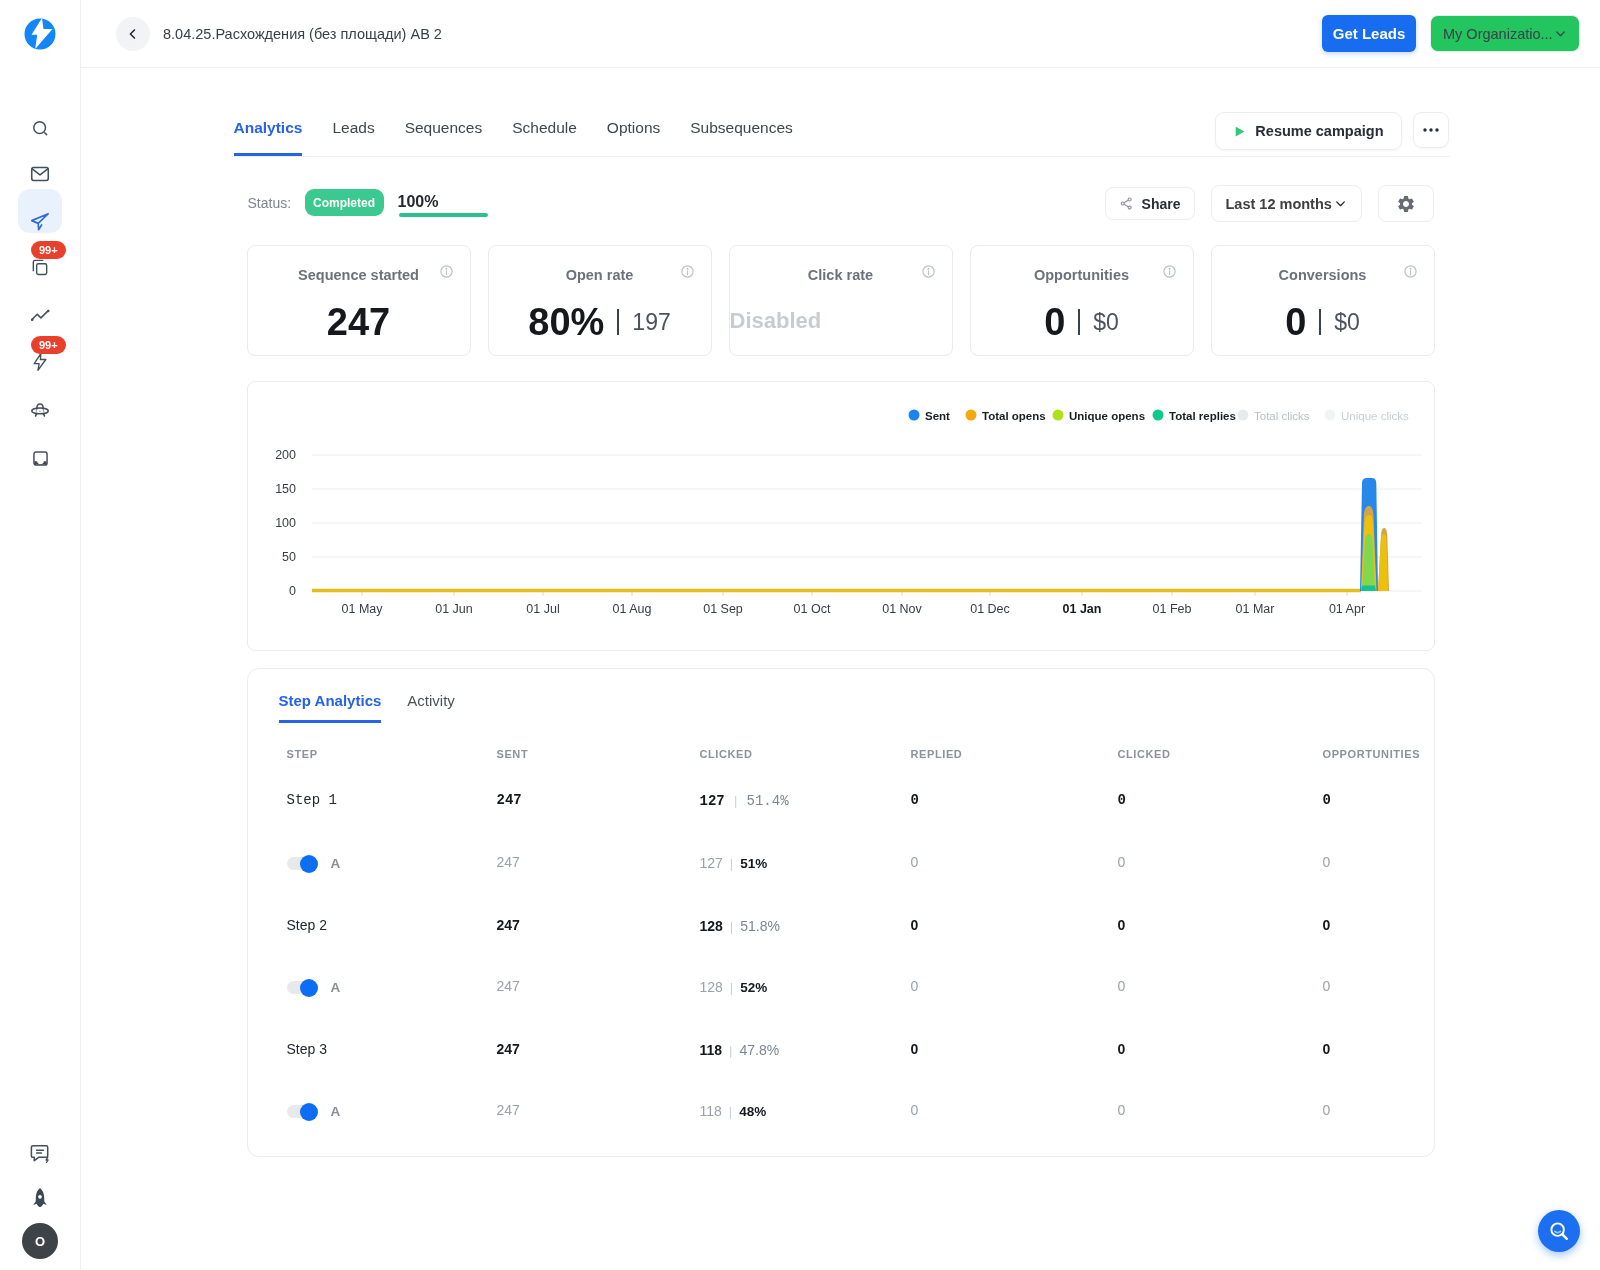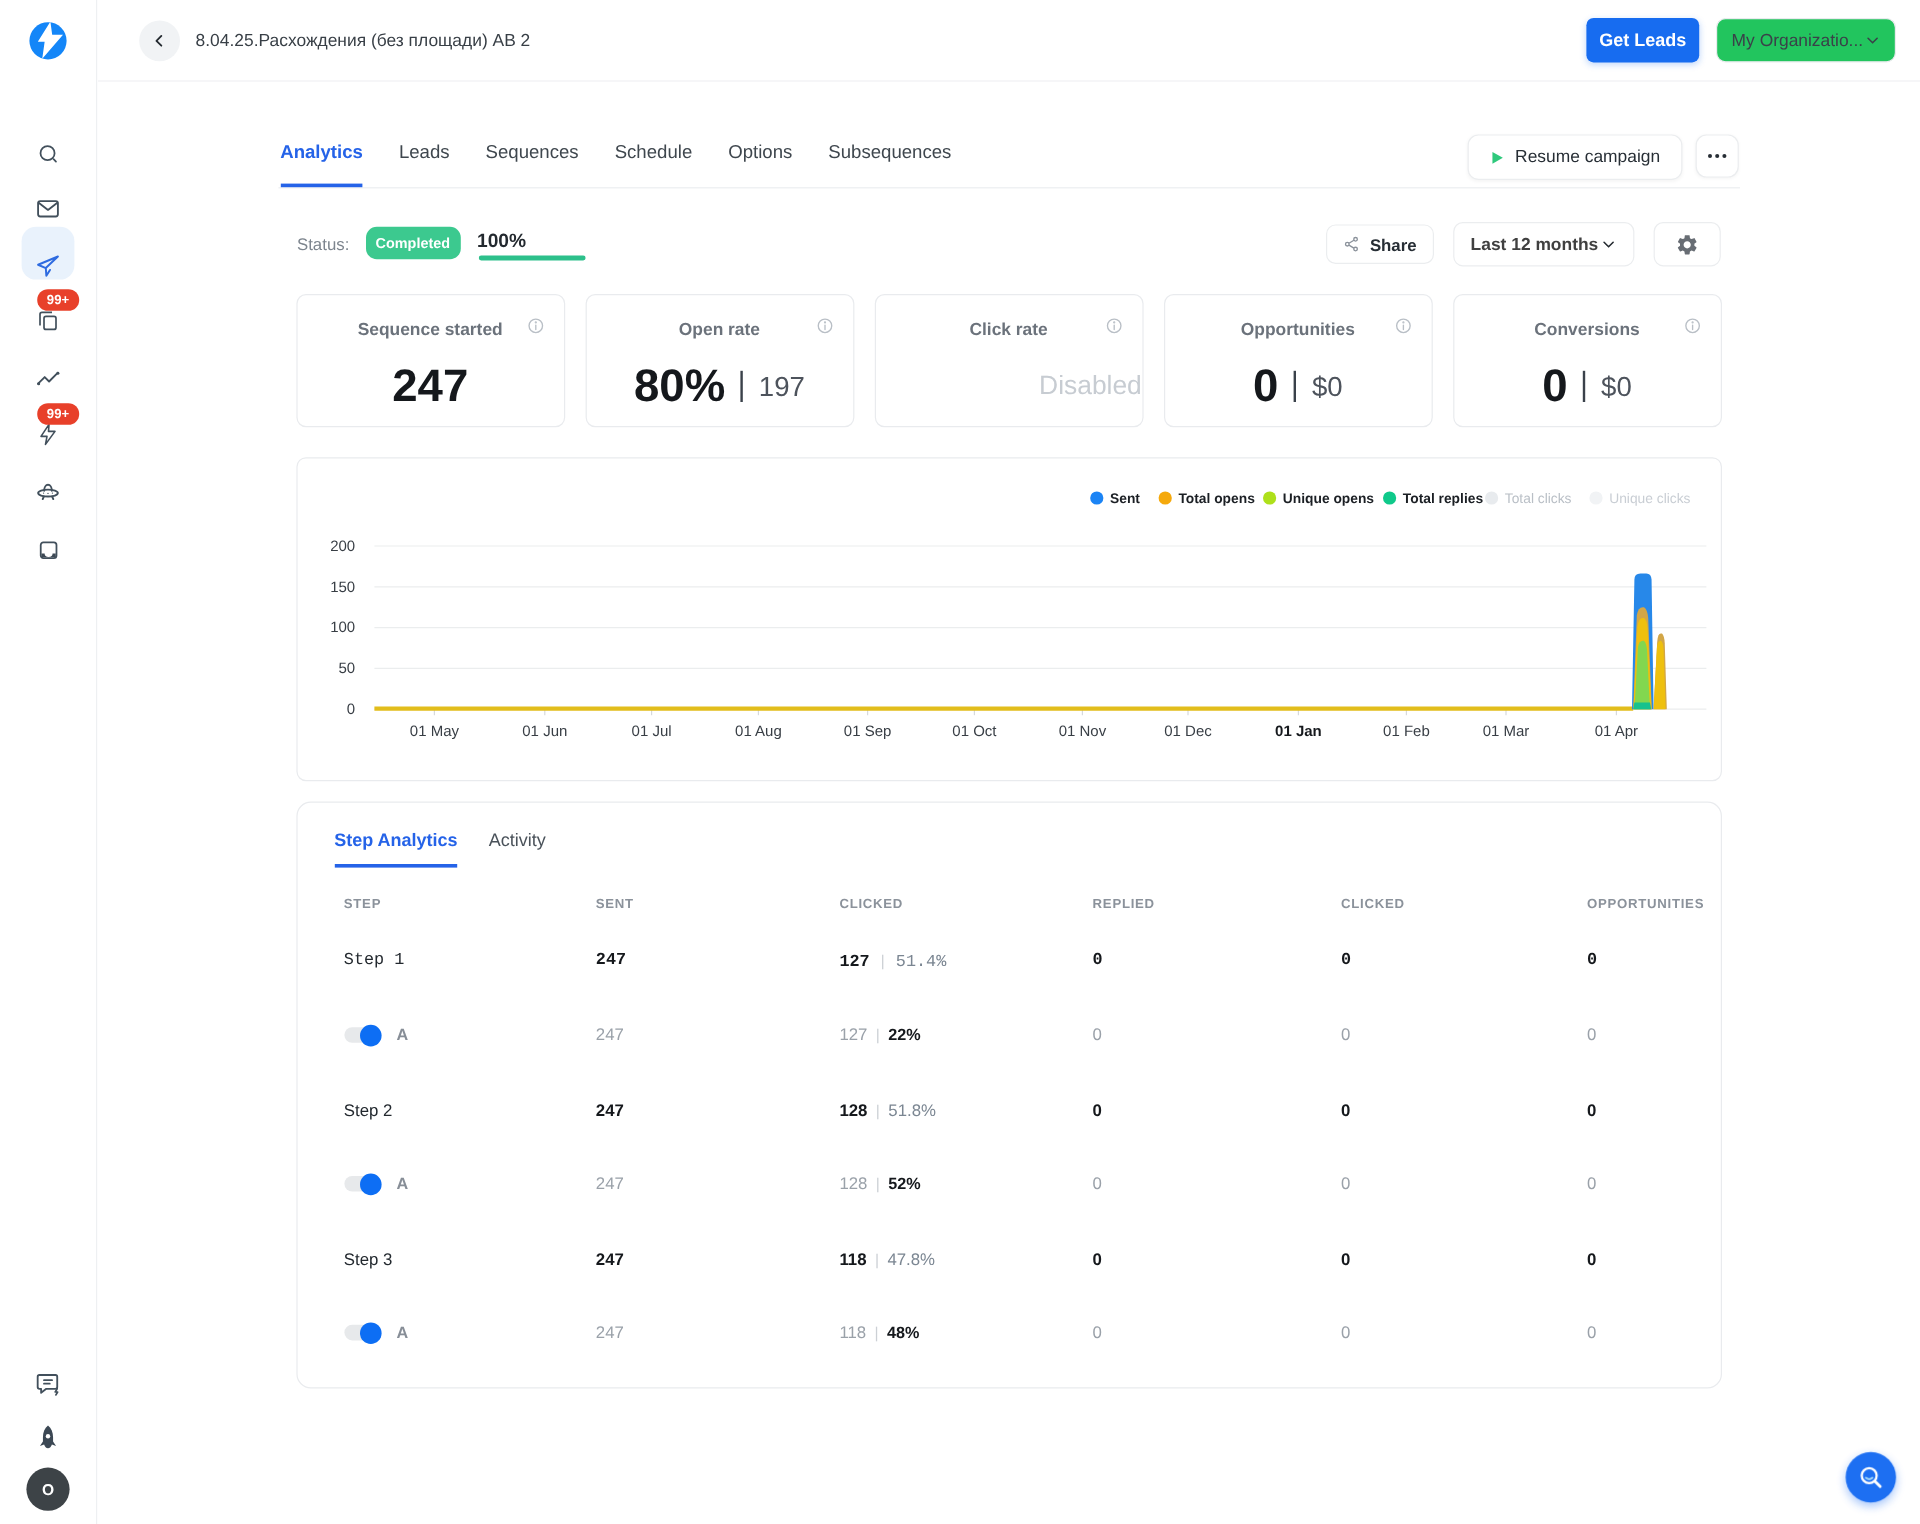--- a/index.html
+++ b/index.html
@@ -14,40 +14,40 @@
 .pagetitle { position:absolute; left:82px; top:26px; font-size:14.5px; color:#383f46; }
 .getleads { position:absolute; left:1241px; top:15px; width:94px; height:37px; background:#176cf0; color:#fff; font-size:15px; font-weight:bold; border-radius:6px; display:flex; align-items:center; justify-content:center; box-shadow:0 2px 5px rgba(23,108,240,.25); }
 .orgbtn { position:absolute; left:1349px; top:15px; width:150px; height:37px; background:#22c55e; border:1px solid #e9ebee; border-radius:8px; display:flex; align-items:center; justify-content:space-between; padding:0 12px; font-size:14.5px; color:#3a4149; white-space:nowrap; }
 .main { position:absolute; left:81px; top:68px; width:1519px; }
 .content { width:1218px; margin:0 auto; position:relative; }
 
 .tabrow { position:relative; height:89px; border-bottom:1px solid #eceef0; }
 .tabs { position:absolute; left:2px; top:51px; display:flex; gap:30px; }
 .tab { font-size:15.5px; color:#3f474e; padding-bottom:16px; }
 .tab.active { color:#2563e8; font-weight:bold; border-bottom:3px solid #2563e8; }
-.resumebtn { position:absolute; right:48px; top:44px; height:38px; border:1px solid #ebedef; border-radius:9px; background:#fff; display:flex; align-items:center; gap:9px; padding:0 17px; font-size:14.5px; font-weight:normal; color:#272e35; box-shadow:0 1px 3px rgba(0,0,0,.04); }
+.resumebtn { position:absolute; right:48px; top:44px; height:38px; border:1px solid #ebedef; border-radius:9px; background:#fff; display:flex; align-items:center; gap:9px; padding:0 17px; font-size:14.5px; font-weight:bold; color:#272e35; box-shadow:0 1px 3px rgba(0,0,0,.04); }
 .dotsbtn { position:absolute; right:1px; top:44px; width:36px; height:36px; border:1px solid #ebedef; border-radius:9px; background:#fff; color:#272e35; display:flex; align-items:center; justify-content:center; font-size:15px; font-weight:bold; letter-spacing:1px; box-shadow:0 1px 3px rgba(0,0,0,.04); }
 
 .statusrow { position:relative; height:88px; }
 .statuslabel { position:absolute; left:16px; top:38px; font-size:14px; color:#7d858e; }
 .pill { position:absolute; left:73px; top:32px; background:#3cc98f; color:#fff; font-size:12px; font-weight:bold; padding:6.5px 8.5px; border-radius:9px; }
 .pct { position:absolute; left:166px; top:36px; font-size:16px; font-weight:bold; color:#23292f; }
 .pctbar { position:absolute; left:167px; top:56px; width:89px; height:4px; background:#2dc08b; border-radius:2px; }
 .sharebtn { position:absolute; right:255px; top:30px; height:33px; border:1px solid #ebedef; border-radius:8px; background:#fff; display:flex; align-items:center; gap:8px; padding:0 13px; font-size:14px; font-weight:bold; color:#272e35; }
 .periodbtn { position:absolute; right:88px; top:28px; width:151px; height:37px; border:1px solid #ebedef; border-radius:8px; background:#fff; display:flex; align-items:center; justify-content:space-between; padding:0 14px; font-size:14.5px; font-weight:bold; color:#404040; }
 .gearbtn { position:absolute; right:16px; top:28px; width:56px; height:37px; border:1px solid #ebedef; border-radius:8px; background:#fff; display:flex; align-items:center; justify-content:center; }
 
 .cards { position:relative; display:flex; gap:17px; padding:0 15px; }
 .card { width:224px; height:111px; background:#fff; border:1px solid #e9ebee; border-radius:8px; position:relative; }
 .cardtitle { position:absolute; top:21px; width:100%; text-align:center; font-size:14.5px; font-weight:bold; color:#6b727b; }
 .cardinfo { position:absolute; top:18px; right:16px; }
 .cardval { position:absolute; top:53px; width:100%; text-align:center; font-size:38px; font-weight:bold; color:#15181c; display:flex; align-items:center; justify-content:center; gap:13px; line-height:46px; }
 .cardval .sub { font-size:23px; font-weight:normal; color:#4d535c; }
 .cardval .div { width:2px; height:26px; background:#3a414a; }
-.disabled { position:absolute; top:62px; width:100%; text-align:right; font-size:22px; font-weight:normal; color:#c7ccd2; }
+.disabled { position:absolute; top:62px; width:100%; text-align:left; font-size:22px; font-weight:bold; color:#c7ccd2; }
 
 .chartcard { position:relative; margin:25px 15px 0; width:1188px; height:270px; background:#fff; border:1px solid #e9ebee; border-radius:8px; }
 
 .tablecard { position:relative; margin:17px 15px 0; width:1188px; height:489px; background:#fff; border:1px solid #e9ebee; border-radius:12px; }
 .ttabs { position:absolute; left:31px; top:23px; display:flex; gap:26px; }
 .ttab { font-size:15px; color:#4a525a; padding-bottom:11px; }
 .ttab.active { color:#2563e8; font-weight:bold; border-bottom:3px solid #2563e8; }
 .thead { position:absolute; top:79px; left:0; width:100%; height:30px; }
 .trow { position:absolute; left:0; width:100%; height:62px; }
 .col1 { position:absolute; left:39px; }
@@ -355,21 +355,21 @@
       <span class="col1 stepname">Step 1</span>
       <span class="col2 bnum">247</span>
       <span class="col3"><span class="bnum">127</span><span class="pipe">|</span><span class="gpct">51.4%</span></span>
       <span class="col4 bnum">0</span>
           <span class="col5 bnum">0</span>
           <span class="col6 bnum">0</span>
     </div>
     <div class="trow" style="top:185px;">
       <span class="col1"><span class="toggle"><span class="knob"></span></span><span class="alabel">A</span></span>
       <span class="col2 gnum">247</span>
-      <span class="col3"><span class="gnum">127</span><span class="pipe">|</span><span class="bpct">22%</span></span>
+      <span class="col3"><span class="gnum">127</span><span class="pipe">|</span><span class="bpct">51%</span></span>
       <span class="col4 gnum">0</span>
           <span class="col5 gnum">0</span>
           <span class="col6 gnum">0</span>
     </div>
     <div class="trow" style="top:248px;">
       <span class="col1 stepname">Step 2</span>
       <span class="col2 bnum">247</span>
       <span class="col3"><span class="bnum">128</span><span class="pipe">|</span><span class="gpct">51.8%</span></span>
       <span class="col4 bnum">0</span>
           <span class="col5 bnum">0</span>

